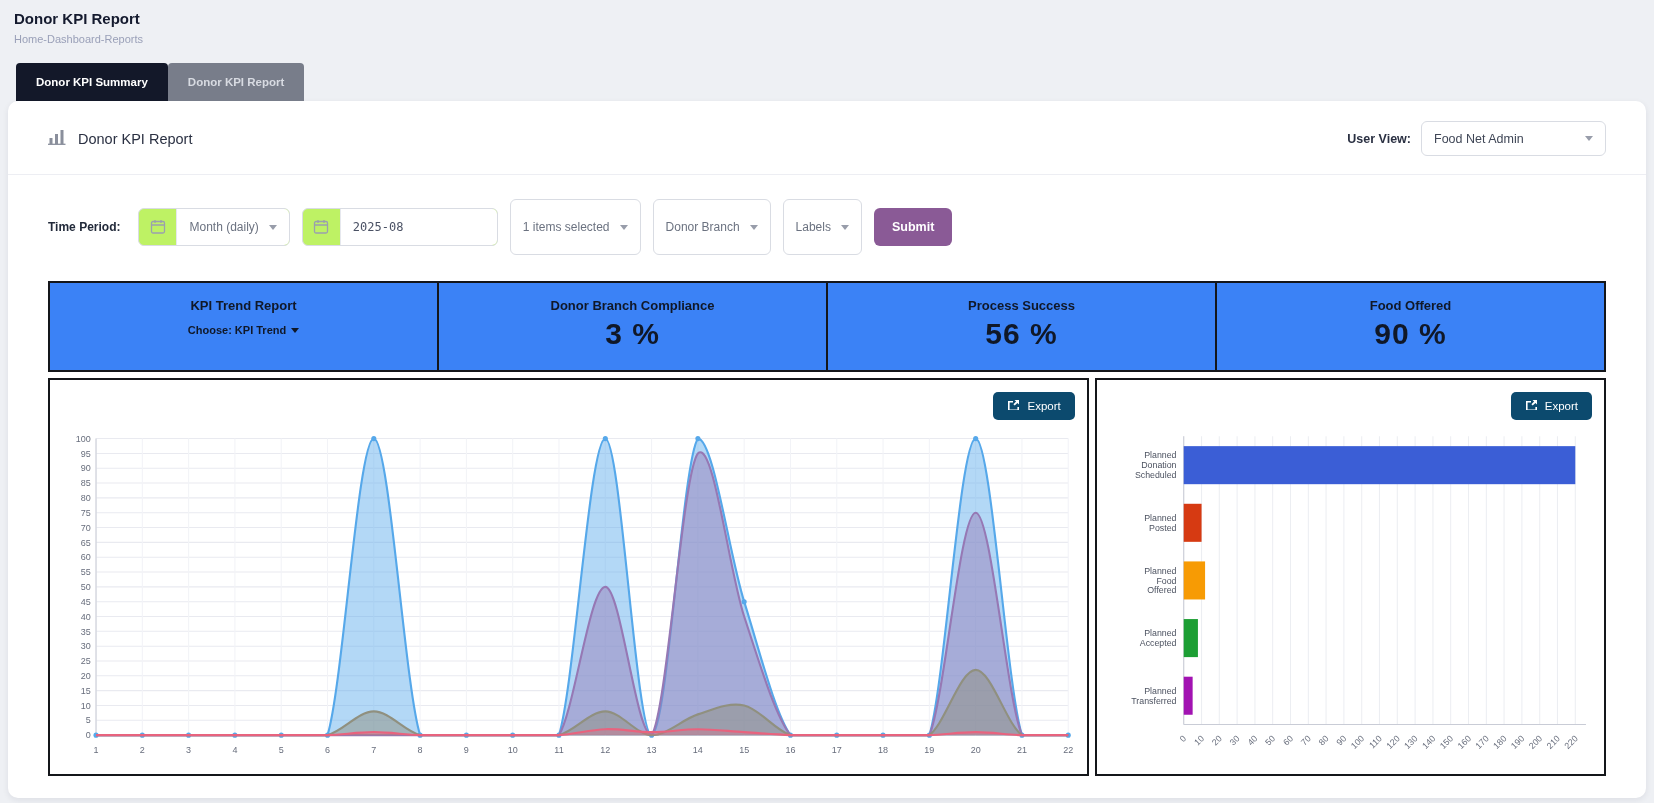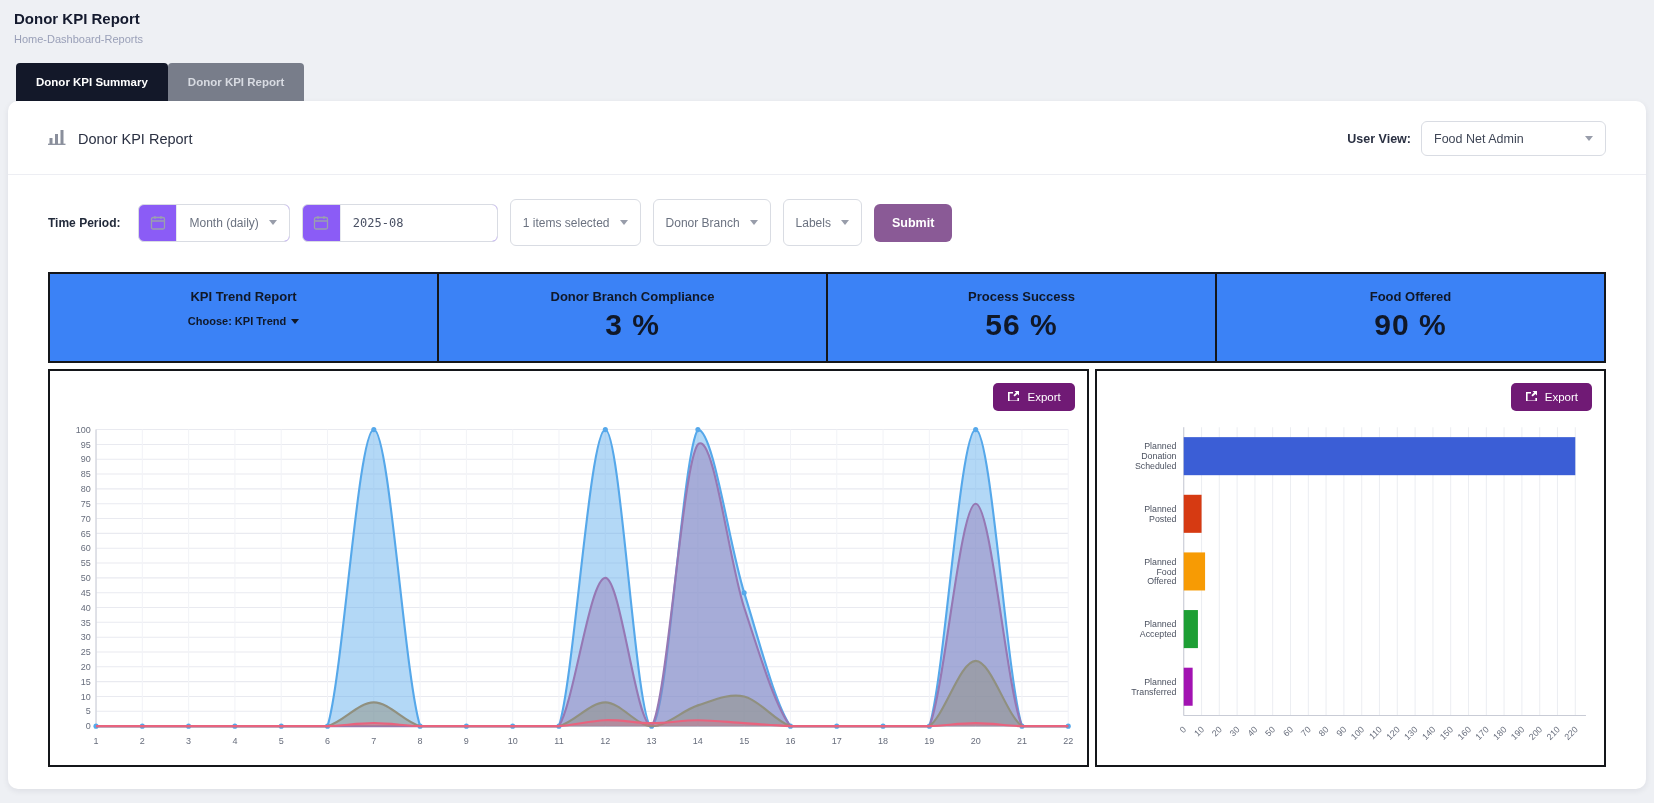--- a/index.html
+++ b/index.html
@@ -28,29 +28,29 @@
     padding: 20px 40px 18px; border-bottom: 1px solid #edeef3;
   }
   .card-title-wrap { display: flex; align-items: center; gap: 12px; }
   .card-title { font-size: 14.5px; color: #2a3042; }
   .user-view { display: flex; align-items: center; gap: 10px; }
   .uv-label { font-size: 12.5px; font-weight: bold; color: #2a3042; }
 
   .select {
     display: flex; align-items: center; justify-content: space-between; gap: 10px;
     border: 1px solid #d9dce3; border-radius: 6px; background: #fff;
-    padding: 0 12px; height: 47px; font-size: 12px; color: #6b7280; cursor: pointer;
+    padding: 0 12px; height: 56px; font-size: 12px; color: #6b7280; cursor: pointer;
     white-space: nowrap;
   }
   .user-view .select { width: 185px; height: 35px; color: #3f4656; font-size: 12.5px; text-align: center; }
   .chev { width: 0; height: 0; border-left: 4px solid transparent; border-right: 4px solid transparent; border-top: 5px solid #989daa; flex: none; }
 
   .filters { display: flex; align-items: center; gap: 12px; padding: 24px 40px; }
   .filter-label { font-size: 12px; font-weight: bold; color: #222a3a; margin-right: 6px; }
-  .input-group { display: flex; align-items: stretch; border: 1px solid #d9dce3; border-radius: 6px; overflow: hidden; height: 38px; background: #8b5cf6; }
+  .input-group { display: flex; align-items: stretch; border: 1px solid #d9dce3; border-radius: 6px; overflow: hidden; height: 38px; background: #bef264; }
   .ig-icon { width: 38px; display: flex; align-items: center; justify-content: center; border-right: 1px solid #e6e8ee; }
   .input-group .select { border: none; border-radius: 0; height: 36px; }
   .date-input {
     border: none; outline: none; width: 156px; padding: 0 12px; font-size: 12px; color: #4a5164;
     font-family: "DejaVu Sans Mono", monospace; background: #fff;
   }
   .submit-btn {
     background: #8a5a96; color: #fff; font-weight: bold; font-size: 12.5px;
     border: none; border-radius: 6px; padding: 0 18px; height: 38px; cursor: pointer;
     font-family: "Liberation Sans", sans-serif;
@@ -67,21 +67,21 @@
   .kpi-sub { font-size: 11px; font-weight: bold; color: #101828; display: flex; align-items: center; gap: 5px; cursor: pointer; margin-top: 11px; }
   .caret { width: 0; height: 0; border-left: 4px solid transparent; border-right: 4px solid transparent; border-top: 5px solid #101828; }
   .kpi-value { font-size: 30px; font-weight: bold; color: #101828; margin-top: 4px; letter-spacing: 1px; }
 
   .charts-row { display: flex; gap: 6px; margin: 0 40px; }
   .panel { border: 2px solid #14161a; background: #fff; padding: 8px 10px 4px; }
   .panel-left { flex: 0 0 66.8%; }
   .panel-right { flex: 1; min-width: 0; }
   .panel-toolbar { display: flex; justify-content: flex-end; padding: 4px 2px 8px; }
   .export-btn {
-    display: flex; align-items: center; gap: 7px; background: #701a75; color: #fff;
+    display: flex; align-items: center; gap: 7px; background: #0c4a6e; color: #fff;
     border: none; border-radius: 5px; font-size: 11.5px; padding: 7px 14px; cursor: pointer;
     font-family: "Liberation Sans", sans-serif;
   }
   svg.chart { display: block; width: 100%; height: auto; }
 </style>
 </head>
 <body>
 
 <div class="topbar">
   <div class="page-title">Donor KPI Report</div>

